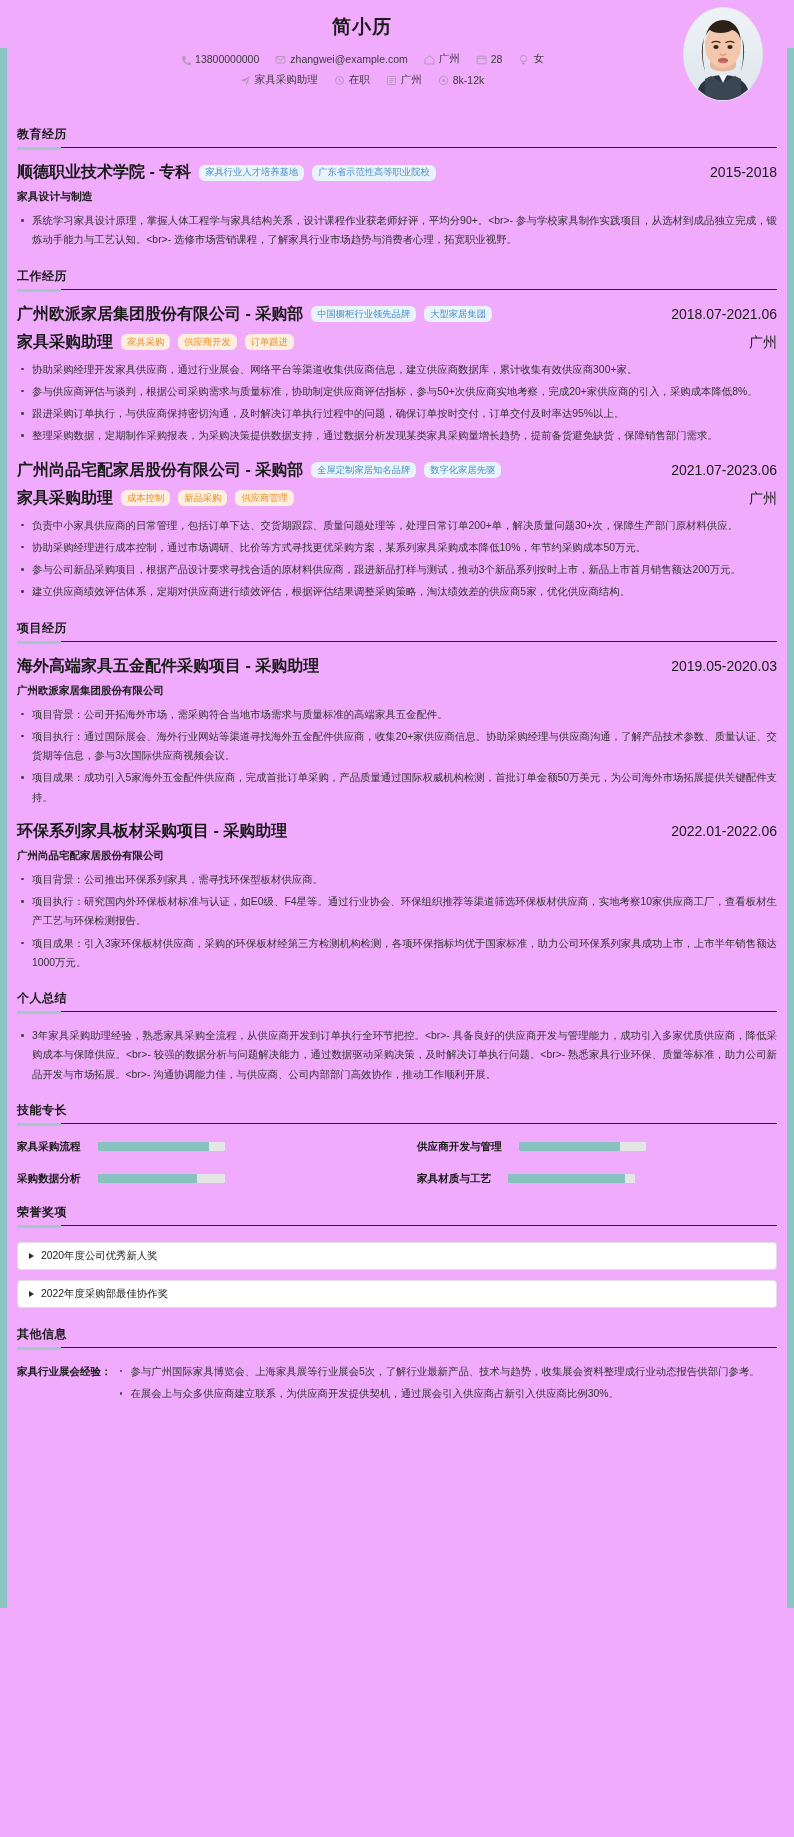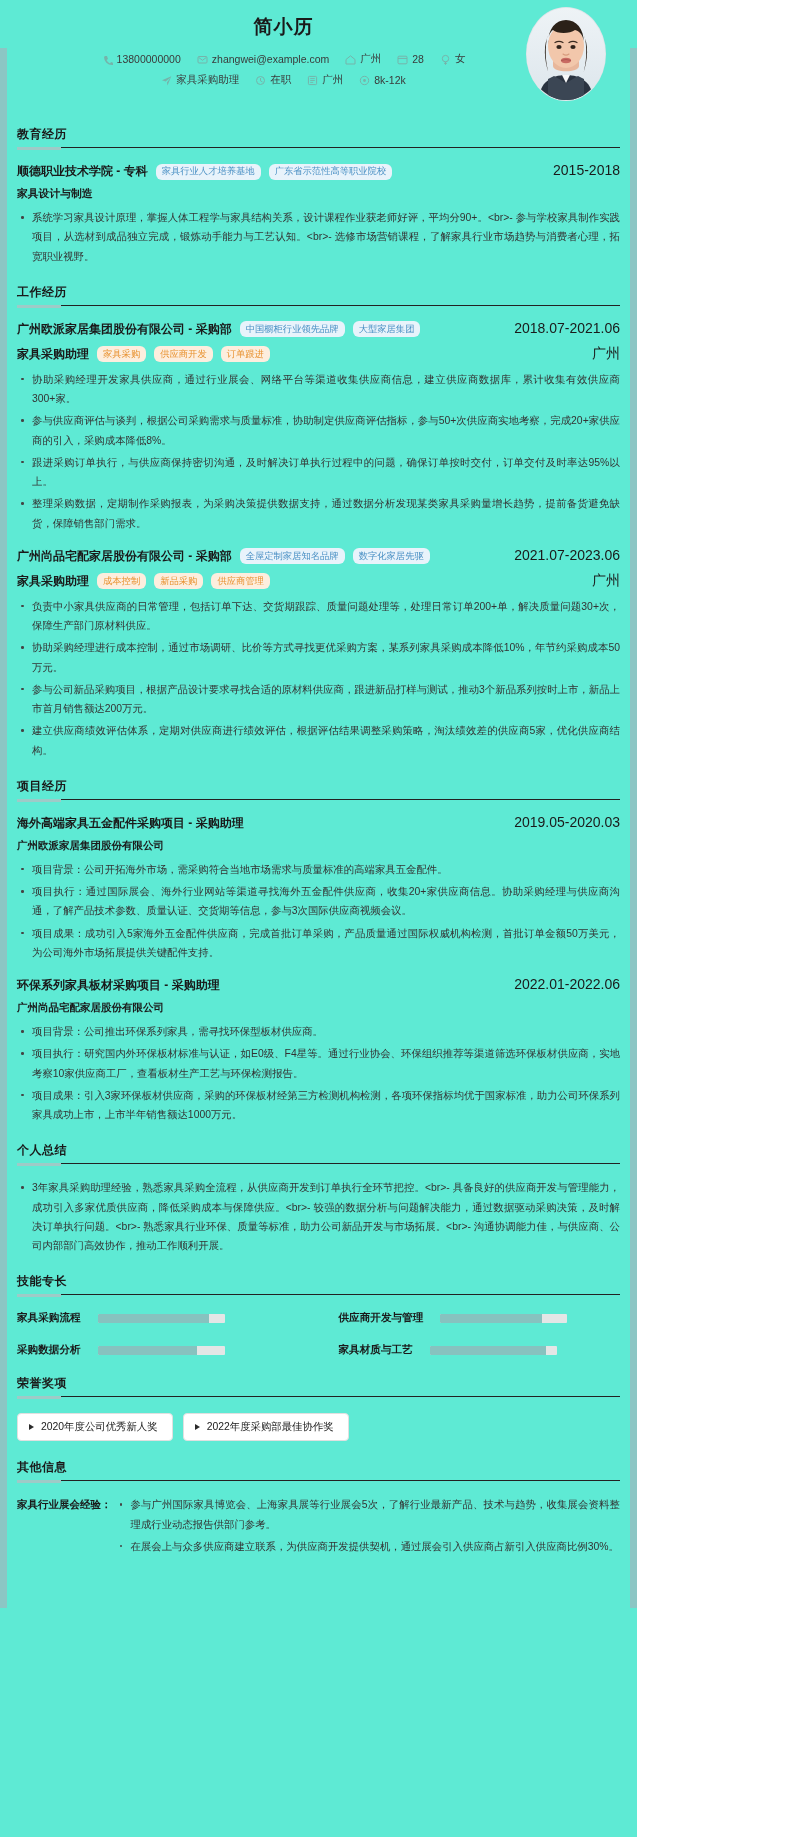--- a/index.html
+++ b/index.html
@@ -4,23 +4,23 @@
 <style>
   * { box-sizing: border-box; margin: 0; padding: 0; }
   html, body {
     width: 794px;
     background: #ffffff;
     font-family: "Liberation Sans", "DejaVu Sans", sans-serif;
     color: #262626;
   }
   .page {
     position: relative;
-    width: 637px;
+    width: 794px;
     min-height: 1837px;
-    background: #5eead4;
+    background: #f0abfc;
     padding: 0 0 20px 0;
     overflow: hidden;
   }
   
   .accent-left, .accent-right {
     position: absolute;
     top: 48px;
     width: 7px;
     height: 1560px;
     background: #8cc6c4;
@@ -113,21 +113,21 @@
     margin-bottom: 7px;
   }
   .row-left {
     display: flex;
     align-items: center;
     flex-wrap: wrap;
     gap: 5px 8px;
     min-width: 0;
   }
   .org, .pos, .proj, .subtitle {
-    font-size: 12px;
+    font-size: 16px;
     font-weight: bold;
     color: #1a1a1a;
     white-space: nowrap;
   }
   .date, .place {
     font-size: 14px;
     color: #1a1a1a;
     font-weight: normal;
     white-space: nowrap;
     flex: 0 0 auto;
@@ -204,21 +204,21 @@
     overflow: hidden;
     flex: 0 0 auto;
   }
   .skill-fill {
     position: absolute;
     left: 0; top: 0; bottom: 0;
     background: #87c2bf;
   }
 
   
-  .awards { display: flex; flex-wrap: wrap; gap: 10px; padding-top: 2px; }
+  .awards { display: flex; flex-wrap: wrap; gap: 10px; padding-top: 2px; flex-direction: column; }
   .award {
     display: inline-flex;
     align-items: center;
     gap: 7px;
     border: 1px solid #e0e0e0;
     border-radius: 4px;
     padding: 6px 14px 6px 11px;
     font-size: 10.4px;
     color: #1a1a1a;
     background: #fff;

